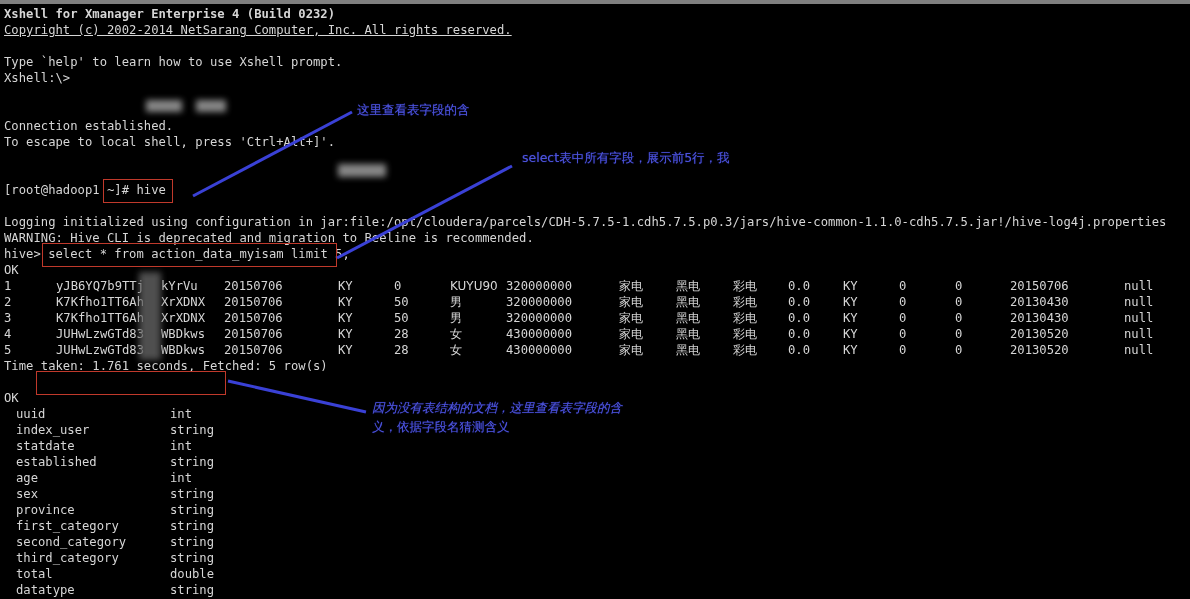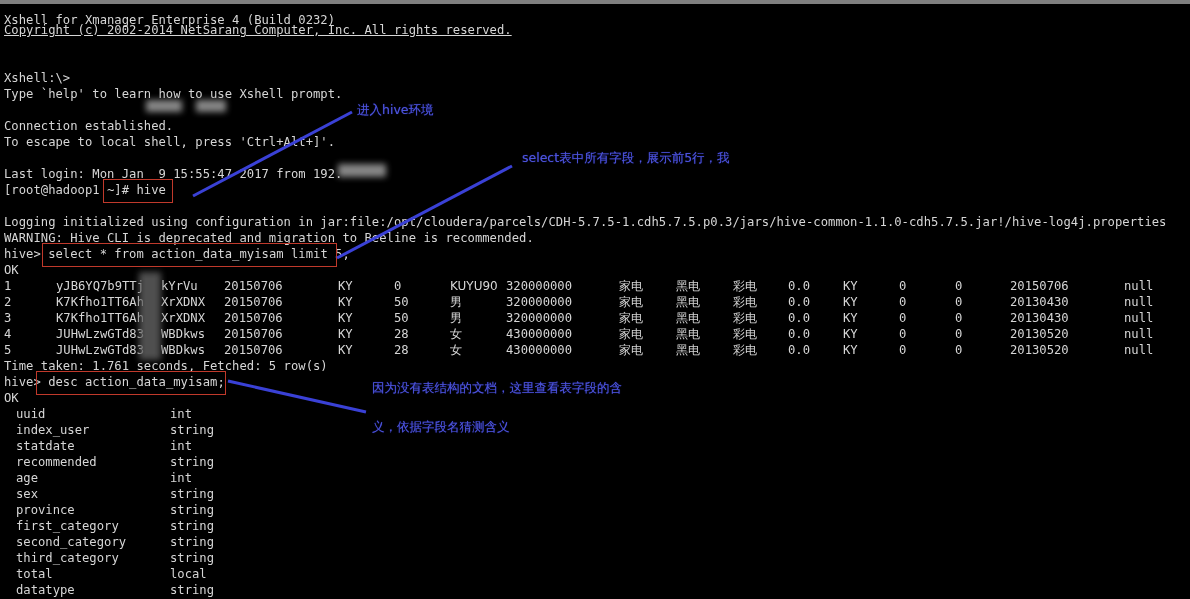--- a/index.html
+++ b/index.html
@@ -109,77 +109,75 @@
     background: #5a5a5a;
   }
 </style>
 </head>
 <body>
 
 <div id="terminal">
 
   <div class="topstrip"></div>
 
-  <div class="term-line" style="top:12px;">Xshell for Xmanager Enterprise 4 (Build 0232)</div>
+  <div class="term-line" style="top:6px;font-weight:bold;">Xshell for Xmanager Enterprise 4 (Build 0232)</div>
   <div class="term-line" style="top:22px;text-decoration:underline;">Copyright (c) 2002-2014 NetSarang Computer, Inc. All rights reserved.</div>
-  <div class="term-line" style="top:54px;margin-top:32px;">Type `help' to learn how to use Xshell prompt.</div>
+  <div class="term-line" style="top:54px;">Type `help' to learn how to use Xshell prompt.</div>
   <div class="term-line" style="top:70px;">Xshell:\&gt;</div>
   <div class="term-line" style="top:118px;">Connection established.</div>
   <div class="term-line" style="top:134px;">To escape to local shell, press 'Ctrl+Alt+]'.</div>
-  <div class="term-line" style="top:166px;">Last login: Mon Jan  9 15:55:47 2017 from 192.</div>
 
   <div class="term-line" style="top:182px;"><span>[root@hadoop1 ~]# </span><span>hive</span></div>
 
   <div class="term-line" style="top:214px;">Logging initialized using configuration in jar:file:/opt/cloudera/parcels/CDH-5.7.5-1.cdh5.7.5.p0.3/jars/hive-common-1.1.0-cdh5.7.5.jar!/hive-log4j.properties</div>
   <div class="term-line" style="top:230px;">WARNING: Hive CLI is deprecated and migration to Beeline is recommended.</div>
 
   <div class="term-line" style="top:246px;"><span>hive&gt; </span><span>select * from action_data_myisam limit 5;</span></div>
   <div class="term-line" style="top:262px;">OK</div>
 
   <div id="result-rows">
       <div class="row" style="top: 278px;"><span style="left: 4px;">1</span><span style="left: 56px;">yJB6YQ7b9TTj</span><span style="left: 161px;">kYrVu</span><span style="left: 224px;">20150706</span><span style="left: 338px;">KY</span><span style="left: 394px;">0</span><span class="cjk" style="left: 450px;">KUYU90</span><span style="left: 506px;">320000000</span><span class="cjk" style="left: 619px;">家电</span><span class="cjk" style="left: 676px;">黑电</span><span class="cjk" style="left: 733px;">彩电</span><span style="left: 788px;">0.0</span><span style="left: 843px;">KY</span><span style="left: 899px;">0</span><span style="left: 955px;">0</span><span style="left: 1010px;">20150706</span><span style="left: 1124px;">null</span></div>
       <div class="row" style="top: 294px;"><span style="left: 4px;">2</span><span style="left: 56px;">K7Kfho1TT6Ah</span><span style="left: 161px;">XrXDNX</span><span style="left: 224px;">20150706</span><span style="left: 338px;">KY</span><span style="left: 394px;">50</span><span class="cjk" style="left: 450px;">男</span><span style="left: 506px;">320000000</span><span class="cjk" style="left: 619px;">家电</span><span class="cjk" style="left: 676px;">黑电</span><span class="cjk" style="left: 733px;">彩电</span><span style="left: 788px;">0.0</span><span style="left: 843px;">KY</span><span style="left: 899px;">0</span><span style="left: 955px;">0</span><span style="left: 1010px;">20130430</span><span style="left: 1124px;">null</span></div>
       <div class="row" style="top: 310px;"><span style="left: 4px;">3</span><span style="left: 56px;">K7Kfho1TT6Ah</span><span style="left: 161px;">XrXDNX</span><span style="left: 224px;">20150706</span><span style="left: 338px;">KY</span><span style="left: 394px;">50</span><span class="cjk" style="left: 450px;">男</span><span style="left: 506px;">320000000</span><span class="cjk" style="left: 619px;">家电</span><span class="cjk" style="left: 676px;">黑电</span><span class="cjk" style="left: 733px;">彩电</span><span style="left: 788px;">0.0</span><span style="left: 843px;">KY</span><span style="left: 899px;">0</span><span style="left: 955px;">0</span><span style="left: 1010px;">20130430</span><span style="left: 1124px;">null</span></div>
       <div class="row" style="top: 326px;"><span style="left: 4px;">4</span><span style="left: 56px;">JUHwLzwGTd83</span><span style="left: 161px;">WBDkws</span><span style="left: 224px;">20150706</span><span style="left: 338px;">KY</span><span style="left: 394px;">28</span><span class="cjk" style="left: 450px;">女</span><span style="left: 506px;">430000000</span><span class="cjk" style="left: 619px;">家电</span><span class="cjk" style="left: 676px;">黑电</span><span class="cjk" style="left: 733px;">彩电</span><span style="left: 788px;">0.0</span><span style="left: 843px;">KY</span><span style="left: 899px;">0</span><span style="left: 955px;">0</span><span style="left: 1010px;">20130520</span><span style="left: 1124px;">null</span></div>
       <div class="row" style="top: 342px;"><span style="left: 4px;">5</span><span style="left: 56px;">JUHwLzwGTd83</span><span style="left: 161px;">WBDkws</span><span style="left: 224px;">20150706</span><span style="left: 338px;">KY</span><span style="left: 394px;">28</span><span class="cjk" style="left: 450px;">女</span><span style="left: 506px;">430000000</span><span class="cjk" style="left: 619px;">家电</span><span class="cjk" style="left: 676px;">黑电</span><span class="cjk" style="left: 733px;">彩电</span><span style="left: 788px;">0.0</span><span style="left: 843px;">KY</span><span style="left: 899px;">0</span><span style="left: 955px;">0</span><span style="left: 1010px;">20130520</span><span style="left: 1124px;">null</span></div>
     </div>
 
   <div class="term-line" style="top:358px;">Time taken: 1.761 seconds, Fetched: 5 row(s)</div>
 
-  <div class="term-line" style="top:374px;"><span>hive&gt; </span><span>desc action_data_myisam;</span></div>
   <div class="term-line" style="top:390px;">OK</div>
 
   <div id="schema-rows">
       <div class="schema-row" style="top: 406px;"><span class="name">uuid</span><span class="type">int</span></div>
       <div class="schema-row" style="top: 422px;"><span class="name">index_user</span><span class="type">string</span></div>
       <div class="schema-row" style="top: 438px;"><span class="name">statdate</span><span class="type">int</span></div>
-      <div class="schema-row" style="top: 454px;"><span class="name">recommended</span><span class="type">string</span></div>
+      <div class="schema-row" style="top: 454px;"><span class="name">established</span><span class="type">string</span></div>
       <div class="schema-row" style="top: 470px;"><span class="name">age</span><span class="type">int</span></div>
       <div class="schema-row" style="top: 486px;"><span class="name">sex</span><span class="type">string</span></div>
       <div class="schema-row" style="top: 502px;"><span class="name">province</span><span class="type">string</span></div>
       <div class="schema-row" style="top: 518px;"><span class="name">first_category</span><span class="type">string</span></div>
       <div class="schema-row" style="top: 534px;"><span class="name">second_category</span><span class="type">string</span></div>
       <div class="schema-row" style="top: 550px;"><span class="name">third_category</span><span class="type">string</span></div>
-      <div class="schema-row" style="top: 566px;"><span class="name">total</span><span class="type">local</span></div>
+      <div class="schema-row" style="top: 566px;"><span class="name">total</span><span class="type">double</span></div>
       <div class="schema-row" style="top: 582px;"><span class="name">datatype</span><span class="type">string</span></div>
     </div>
 
   <div class="redact" style="left:146px; top:100px; width:36px; height:12px;"></div>
   <div class="redact" style="left:196px; top:100px; width:30px; height:12px;"></div>
   <div class="redact" style="left:338px; top:164px; width:48px; height:13px;"></div>
   <div class="redact dark" style="left:139px; top:272px; width:22px; height:88px;"></div>
 
   <div class="redbox" style="left:103px; top:179px; width:70px; height:24px;"></div>
   <div class="redbox" style="left:42px;  top:243px; width:295px; height:24px;"></div>
   <div class="redbox" style="left:36px;  top:371px; width:190px; height:24px;"></div>
 
   <svg id="leaders">
     <line x1="193" y1="196" x2="352" y2="112" stroke="#3a41d6" stroke-width="3"></line>
     <line x1="337" y1="258" x2="512" y2="166" stroke="#3a41d6" stroke-width="3"></line>
     <line x1="228" y1="381" x2="366" y2="412" stroke="#3a41d6" stroke-width="3"></line>
   </svg>
 
-  <div class="note" style="left:357px; top:100px;">进入hive环境</div>
+  <div class="note" style="left:357px; top:100px;">这里查看表字段的含</div>
   <div class="note" style="left:522px; top:148px;">select表中所有字段，展示前5行，我</div>
-  <div class="note" style="left:372px; top:378px;">因为没有表结构的文档，这里查看表字段的含</div>
+  <div class="note" style="left:372px; top:398px;font-style:italic;">因为没有表结构的文档，这里查看表字段的含</div>
   <div class="note" style="left:372px; top:417px;">义，依据字段名猜测含义</div>
 
 </div>
 
 </body></html>

